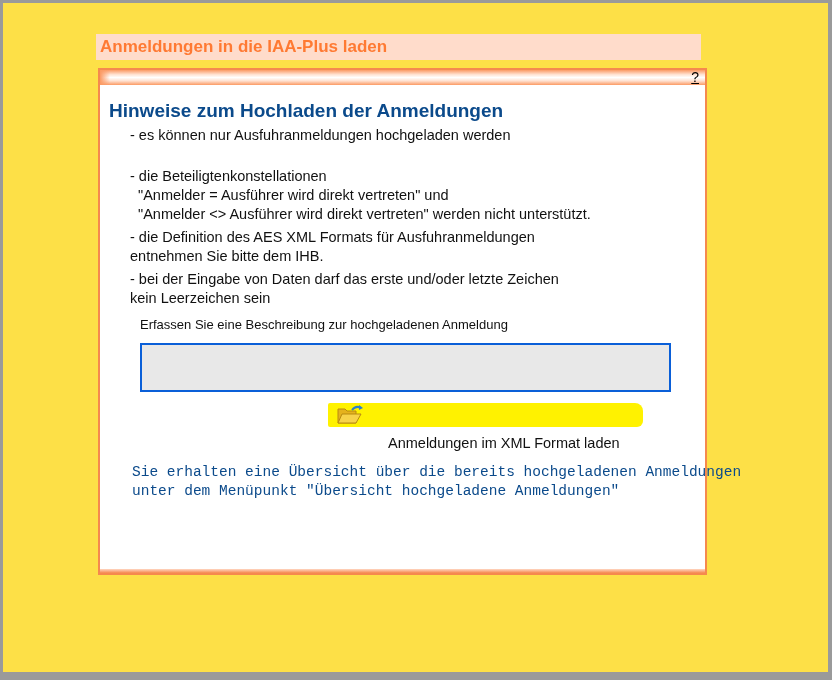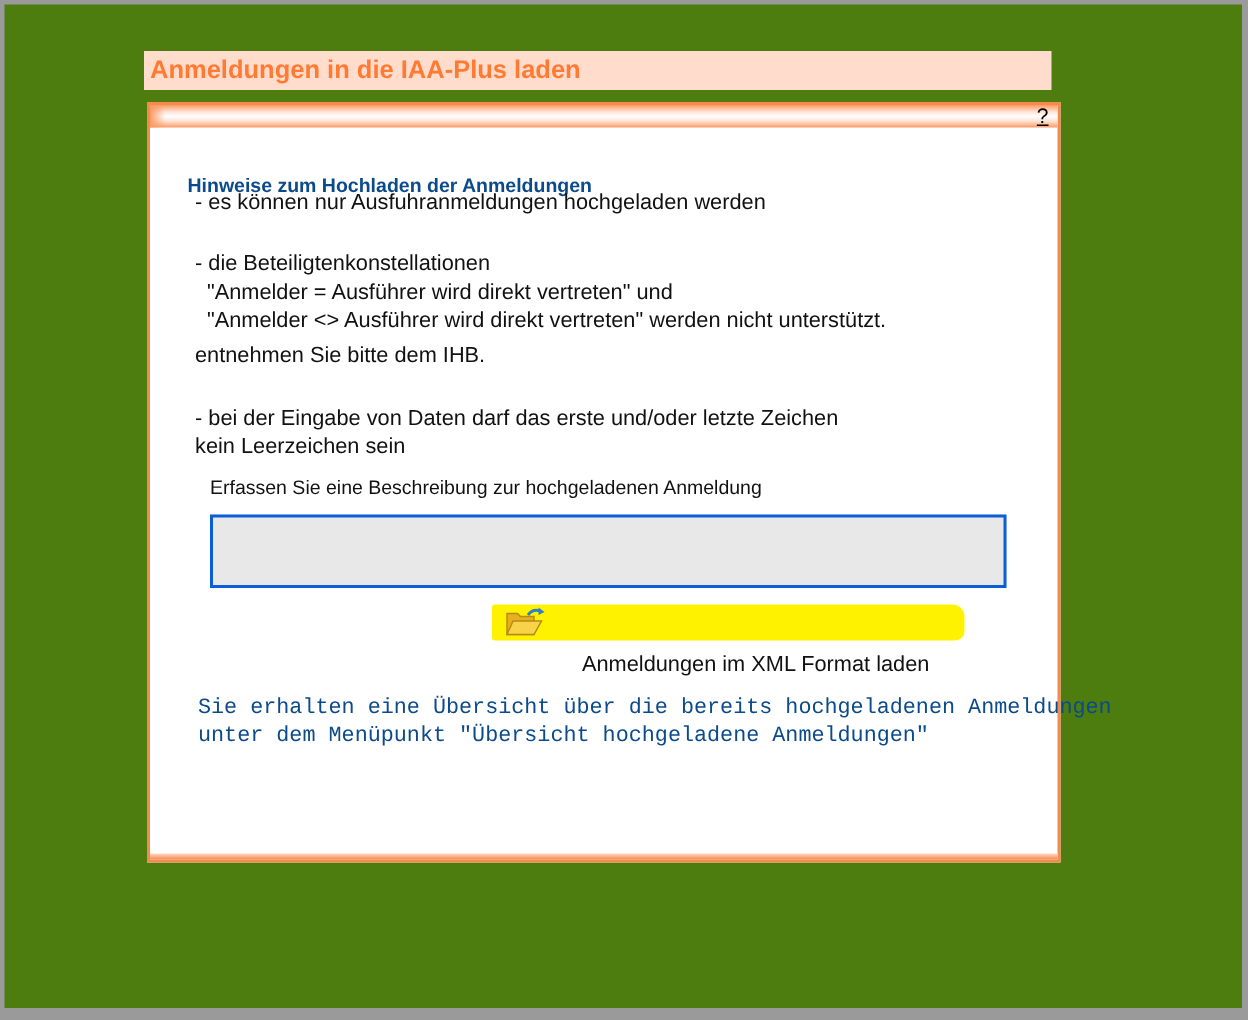--- a/index.html
+++ b/index.html
@@ -4,21 +4,21 @@
   <style>
     html, body { margin: 0; padding: 0; }
     body {
       width: 832px; height: 680px; overflow: hidden;
       background: #9a9a9a;
       font-family: "Liberation Sans", sans-serif;
       position: relative;
     }
     .page {
       position: absolute; left: 3px; top: 3px; width: 825px; height: 669px;
-      background: #4d7c0f;
+      background: #fde047;
     }
     .page-title-bar {
       position: absolute; left: 93px; top: 31px; width: 605px; height: 26px;
       background: #ffdccb;
     }
     .page-title {
       position: absolute; left: 4px; top: 3px;
       font-size: 17px; font-weight: bold; color: #ff7a33;
       margin: 0; white-space: nowrap;
     }
@@ -38,22 +38,22 @@
     }
     .help-link {
       position: absolute; right: 6px; top: -1px;
       font-size: 14px; color: #000; text-decoration: underline; cursor: pointer;
     }
     .panel-footer {
       position: absolute; left: 0; right: 0; bottom: 0; height: 4px;
       background: linear-gradient(to bottom, #ffd7c2, #f5894e);
     }
     .section-title {
-      position: absolute; left: 9px; top: 30px; margin: 16px;
-      font-size: 13px; font-weight: bold; color: #0b4a8b; white-space: nowrap;
+      position: absolute; left: 9px; top: 30px; margin: 0;
+      font-size: 19px; font-weight: bold; color: #0b4a8b; white-space: nowrap;
     }
     .hint {
       position: absolute; left: 30px;
       font-size: 14.5px; line-height: 19px; color: #111; white-space: nowrap;
     }
     .desc-label {
       position: absolute; left: 40px; top: 247px;
       font-size: 13px; color: #111; white-space: nowrap;
     }
     .desc-input {
@@ -96,20 +96,21 @@
 
     <div class="hint" style="top:56px">
       <div>- es können nur Ausfuhranmeldungen hochgeladen werden</div>
     </div>
     <div class="hint" style="top:97px">
       <div>- die Beteiligtenkonstellationen</div>
       <div style="padding-left:8px">  "Anmelder = Ausführer wird direkt vertreten" und</div>
       <div style="padding-left:8px">  "Anmelder &lt;&gt; Ausführer wird direkt vertreten" werden nicht unterstützt.</div>
     </div>
     <div class="hint" style="top:158px">
+      <div>- die Definition des AES XML Formats für Ausfuhranmeldungen</div>
       <div>entnehmen Sie bitte dem IHB.</div>
     </div>
     <div class="hint" style="top:200px">
       <div>- bei der Eingabe von Daten darf das erste und/oder letzte Zeichen</div>
       <div>kein Leerzeichen sein</div>
     </div>
 
     <div class="desc-label">Erfassen Sie eine Beschreibung zur hochgeladenen Anmeldung</div>
     <input class="desc-input" type="text" placeholder="" style="">
 

